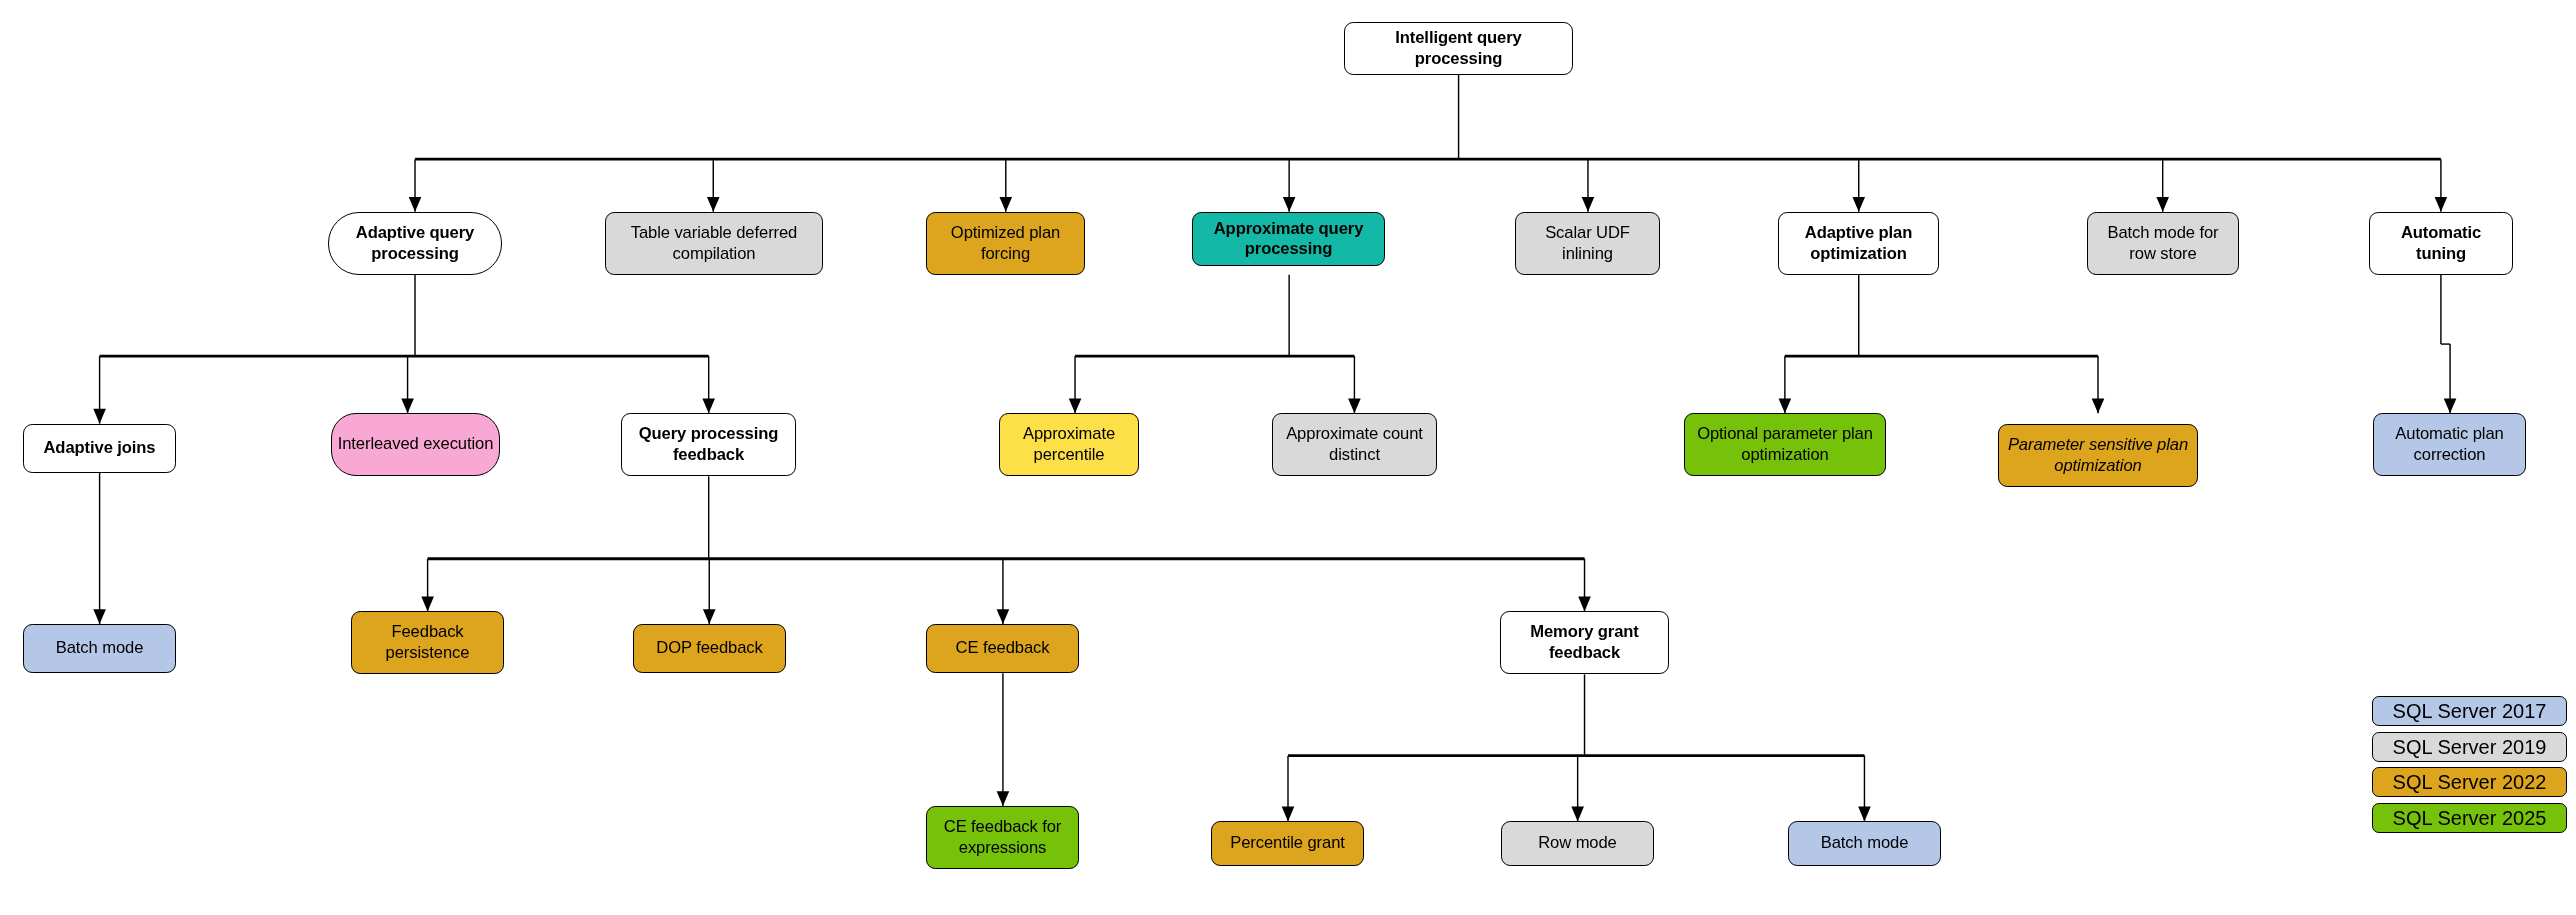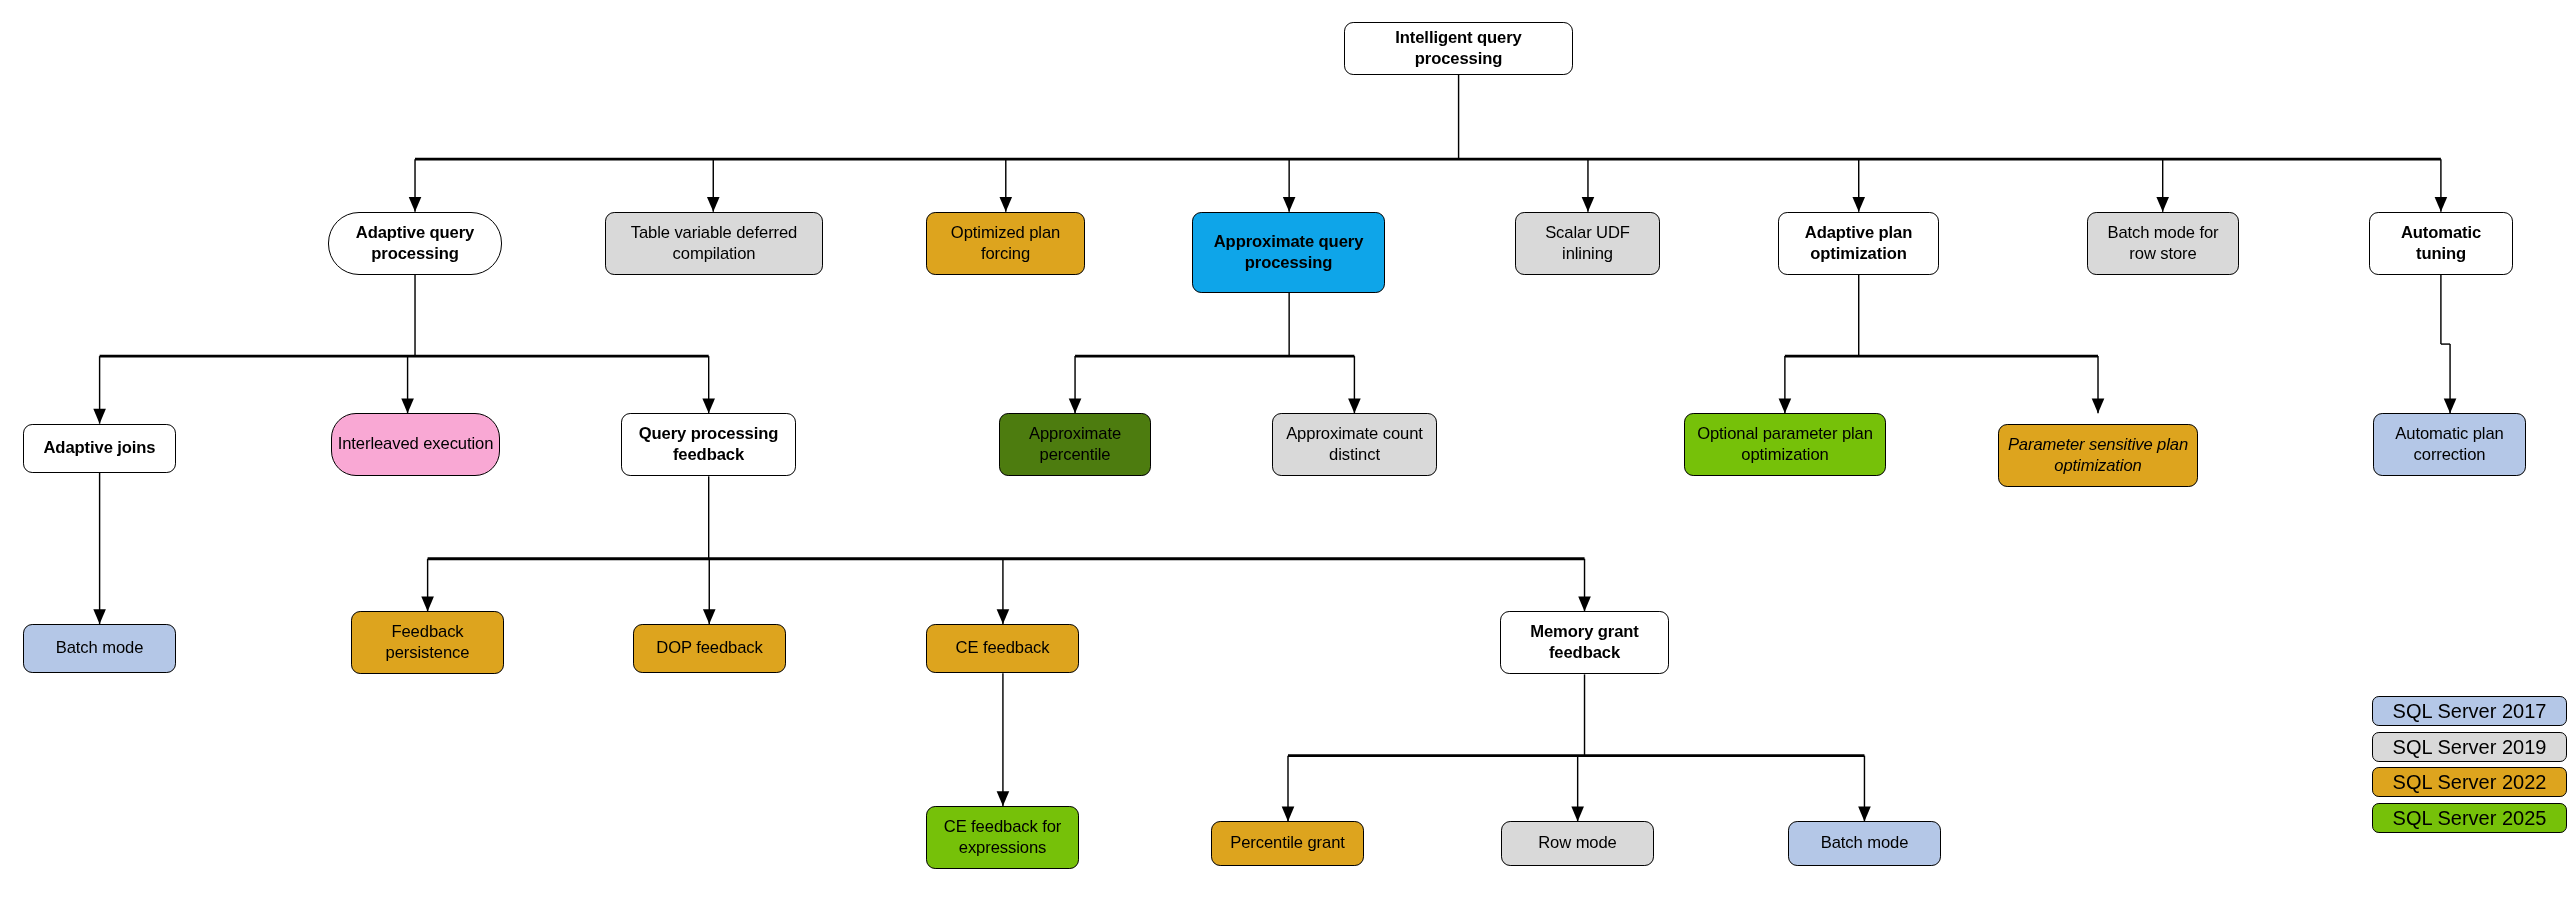--- a/index.html
+++ b/index.html
@@ -146,21 +146,21 @@
       </div>
       <div class="node bold" style="left: 328px; top: 212px; width: 174px; height: 63px; background: rgb(255, 255, 255); border-radius: 31px;">
         <span>Adaptive query processing</span>
       </div>
       <div class="node" style="left: 605px; top: 212px; width: 218px; height: 63px; background: rgb(217, 217, 217);">
         <span>Table variable deferred compilation</span>
       </div>
       <div class="node" style="left: 926px; top: 212px; width: 159px; height: 63px; background: rgb(221, 164, 30);">
         <span>Optimized plan forcing</span>
       </div>
-      <div class="node bold" style="left: 1192px; top: 212px; width: 193px; height: 81px; background: #0ea5e9;">
+      <div class="node bold" style="left: 1192px; top: 212px; width: 193px; height: 54px; background: #14b8a6;">
         <span>Approximate query processing</span>
       </div>
       <div class="node" style="left: 1515px; top: 212px; width: 145px; height: 63px; background: rgb(217, 217, 217);">
         <span>Scalar UDF inlining</span>
       </div>
       <div class="node bold" style="left: 1778px; top: 212px; width: 161px; height: 63px; background: rgb(255, 255, 255);">
         <span>Adaptive plan optimization</span>
       </div>
       <div class="node" style="left: 2087px; top: 212px; width: 152px; height: 63px; background: rgb(217, 217, 217);">
         <span>Batch mode for row store</span>
@@ -170,21 +170,21 @@
       </div>
       <div class="node bold" style="left: 23px; top: 424px; width: 153px; height: 49px; background: rgb(255, 255, 255);">
         <span>Adaptive joins</span>
       </div>
       <div class="node" style="left: 331px; top: 413px; width: 169px; height: 63px; background: #f9a8d4; border-radius: 25px;">
         <span>Interleaved execution</span>
       </div>
       <div class="node bold" style="left: 621px; top: 413px; width: 175px; height: 63px; background: rgb(255, 255, 255);">
         <span>Query processing feedback</span>
       </div>
-      <div class="node" style="left: 999px; top: 413px; width: 152px; height: 63px; background: #4d7c0f;">
+      <div class="node" style="left: 999px; top: 413px; width: 140px; height: 63px; background: #fde047;">
         <span>Approximate percentile</span>
       </div>
       <div class="node" style="left: 1272px; top: 413px; width: 165px; height: 63px; background: rgb(217, 217, 217);">
         <span>Approximate count distinct</span>
       </div>
       <div class="node" style="left: 1684px; top: 413px; width: 202px; height: 63px; background: rgb(118, 193, 9);">
         <span>Optional parameter plan optimization</span>
       </div>
       <div class="node" style="left: 1998px; top: 424px; width: 200px; height: 63px; background: rgb(221, 164, 30); font-style: italic;">
         <span>Parameter sensitive plan optimization</span>

